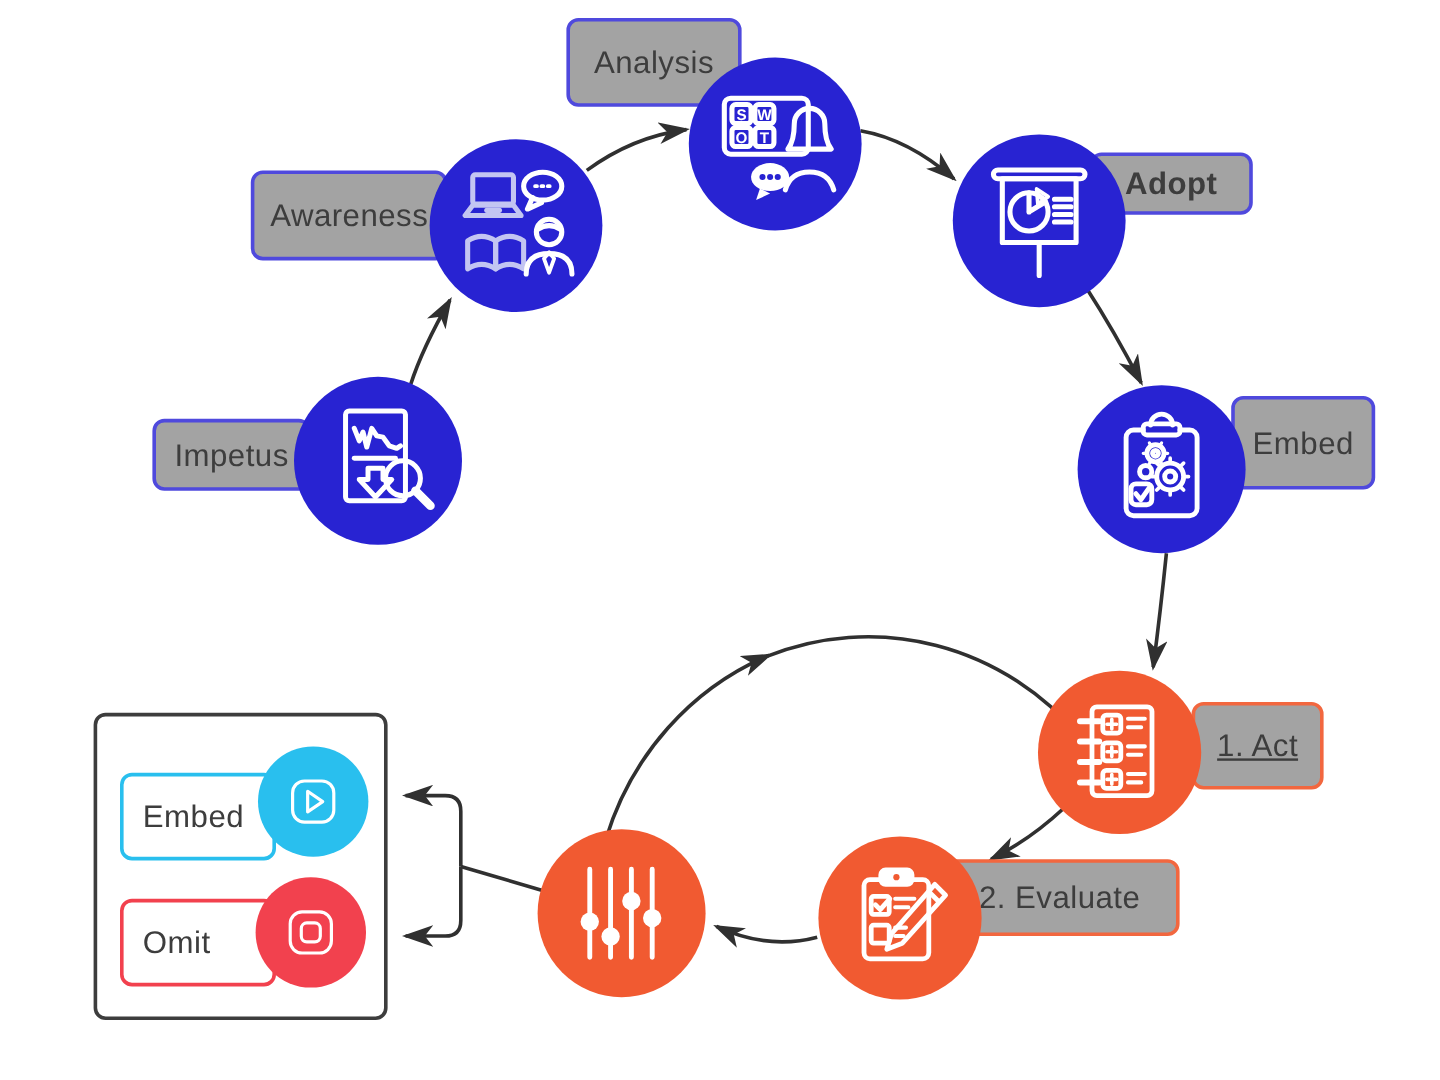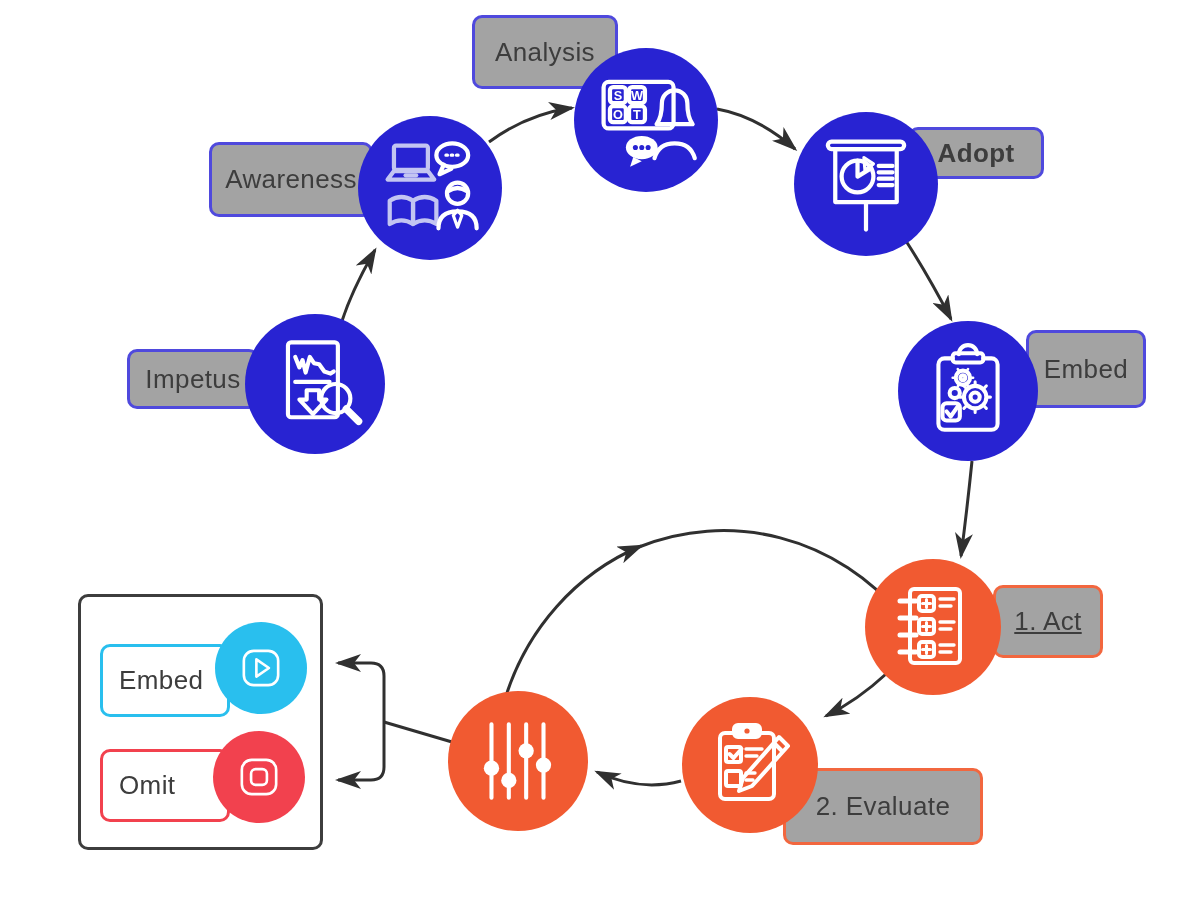--- a/index.html
+++ b/index.html
@@ -62,21 +62,21 @@
       <path d="M384,722 V767 Q384,780 371,780 H338" marker-end="url(#ah)"></path>
     </g>
   </svg>
 
   <div class="stage-box" style="left:127px;top:349px;width:132px;height:60px;">Impetus</div>
   <div class="stage-box" style="left:209px;top:142px;width:164px;height:75px;">Awareness</div>
   <div class="stage-box" style="left:472px;top:15px;width:146px;height:74px;">Analysis</div>
   <div class="stage-box" style="left:908px;top:127px;width:136px;height:52px;font-weight:bold;">Adopt</div>
   <div class="stage-box" style="left:1026px;top:330px;width:120px;height:78px;">Embed</div>
   <div class="stage-box orange" style="left:993px;top:585px;width:110px;height:73px;text-decoration:underline;">1. Act</div>
-  <div class="stage-box orange" style="left:783px;top:768px;width:200px;height:77px;">2. Evaluate</div>
+  <div class="stage-box orange" style="left:783px;top:716px;width:200px;height:64px;">2. Evaluate</div>
 
   <div class="stage-circle blue" style="left:245px;top:314px;width:140px;height:140px;">
     <svg width="104" height="104" viewBox="0 0 100 100">
       <g class="ic">
         <rect x="24" y="10" width="48" height="72" rx="3"></rect>
         <path d="M31,48 H64"></path>
         <path d="M31,24 l4,10 3,-7 3,12 4,-15 4,6 5,1 5,7 6,2 3,-2"></path>
         <path d="M42,56 v9 h-7 l13,14 13,-14 h-7 v-9 z"></path>
         <circle cx="70" cy="64" r="14"></circle>
         <path d="M80,74 L92,86" stroke-width="7"></path>

